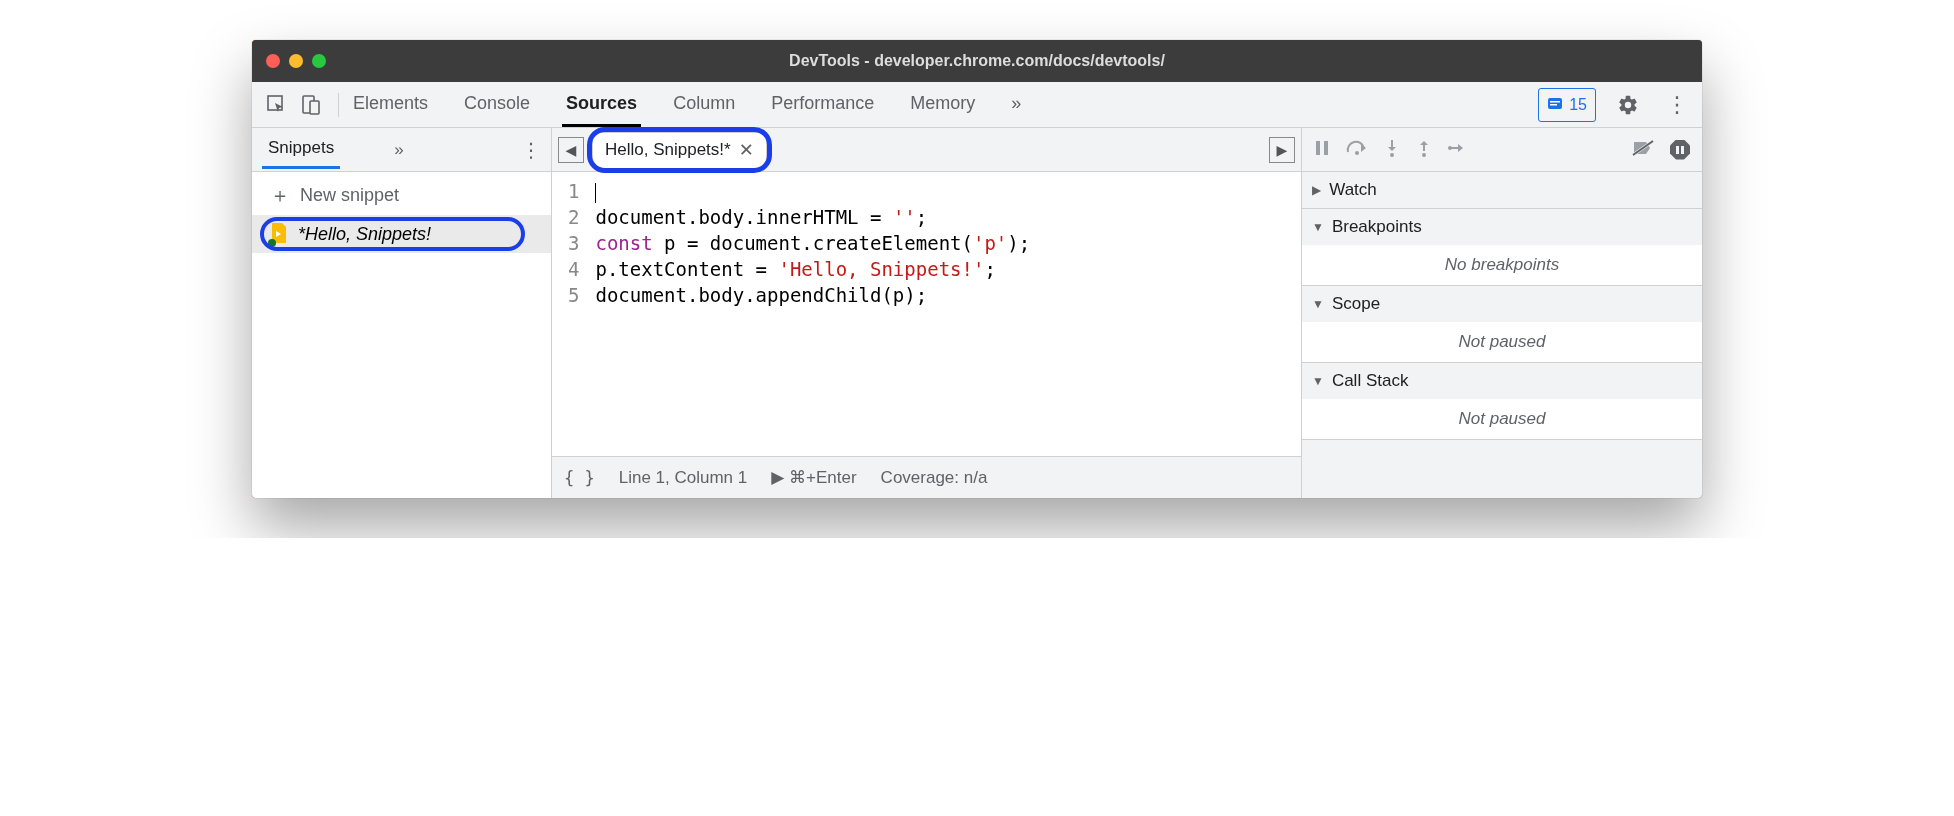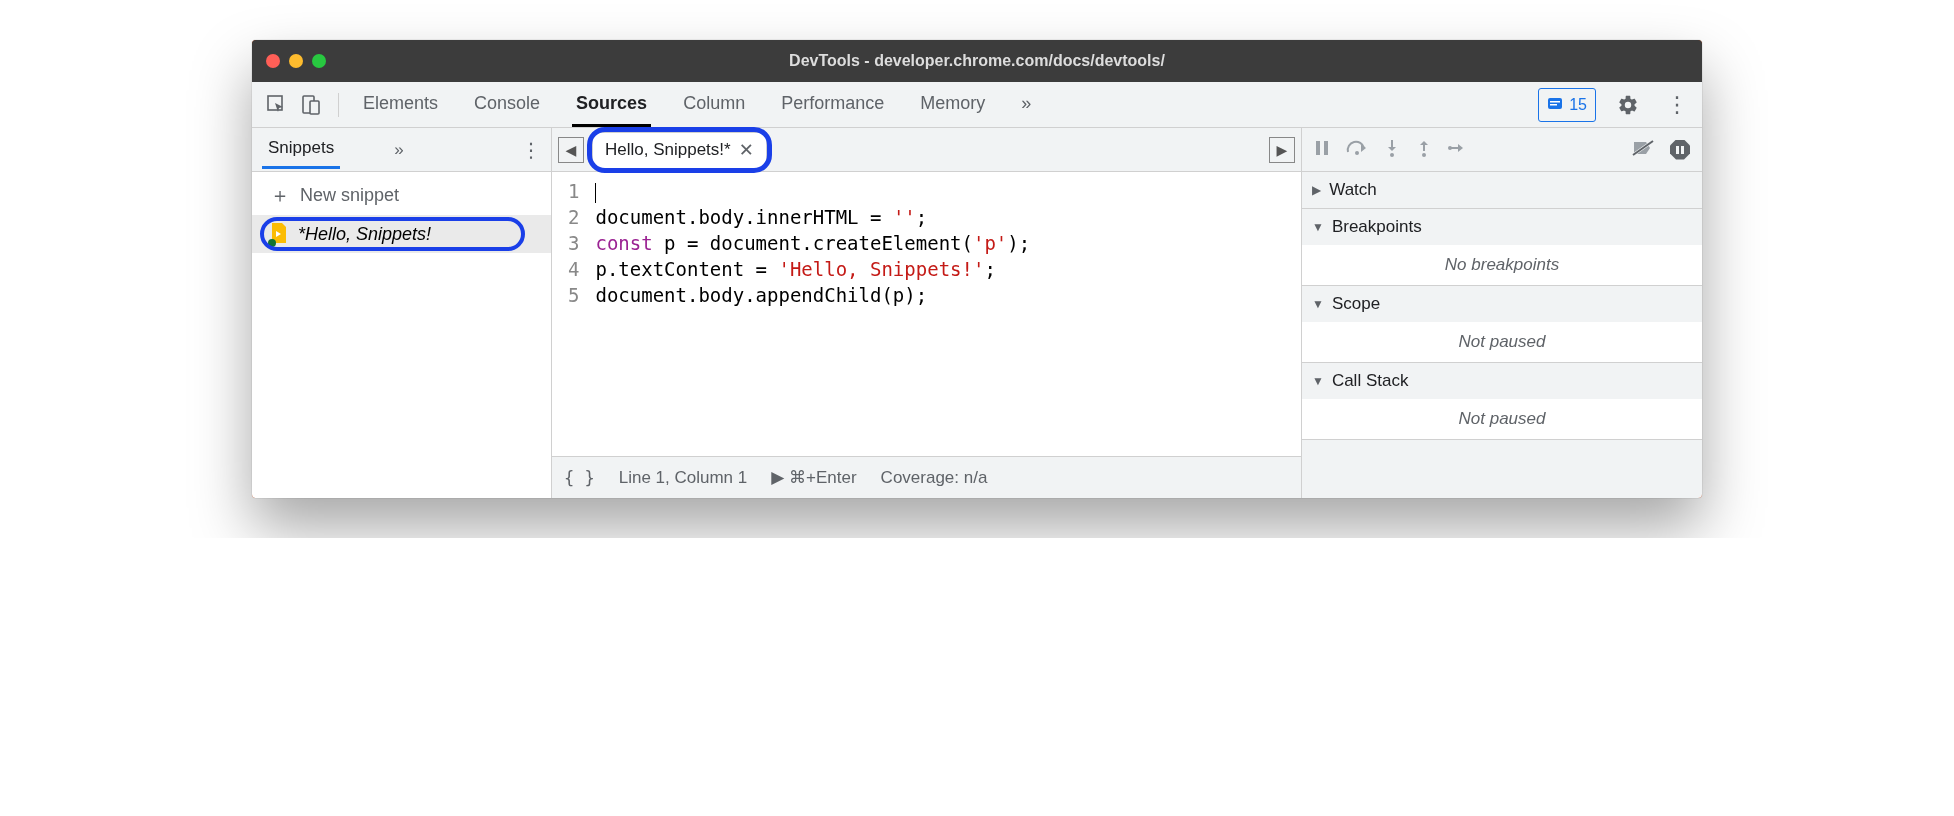--- a/index.html
+++ b/index.html
@@ -44,21 +44,21 @@
     align-items: center;
     height: 46px;
     border-bottom: 1px solid #d0d0d0;
     background: #f1f3f4;
     padding: 0 8px;
     color: #5f6368;
     font-size: 18px;
   }
   .toolbar .iconbtn { width: 34px; height: 34px; display:flex; align-items:center; justify-content:center; color:#5f6368; }
   .toolbar .sep { width:1px; height:24px; background:#d0d0d0; margin:0 10px; }
-  .tabs { display:flex; gap:28px; margin-left:10px; }
+  .tabs { display:flex; gap:28px; }
   .tab { padding: 10px 4px; cursor:pointer; }
   .tab.active { color:#202124; font-weight:600; border-bottom: 3px solid #000000; }
   .toolbar .spacer { flex:1; }
   .toolbar .right { display:flex; gap:15px; }
   .issues {
     display:flex; align-items:center; gap:6px;
     border:1px solid #1a73e8; border-radius:3px;
     padding:2px 8px; color:#1a73e8; font-size:16px;
   }
   

